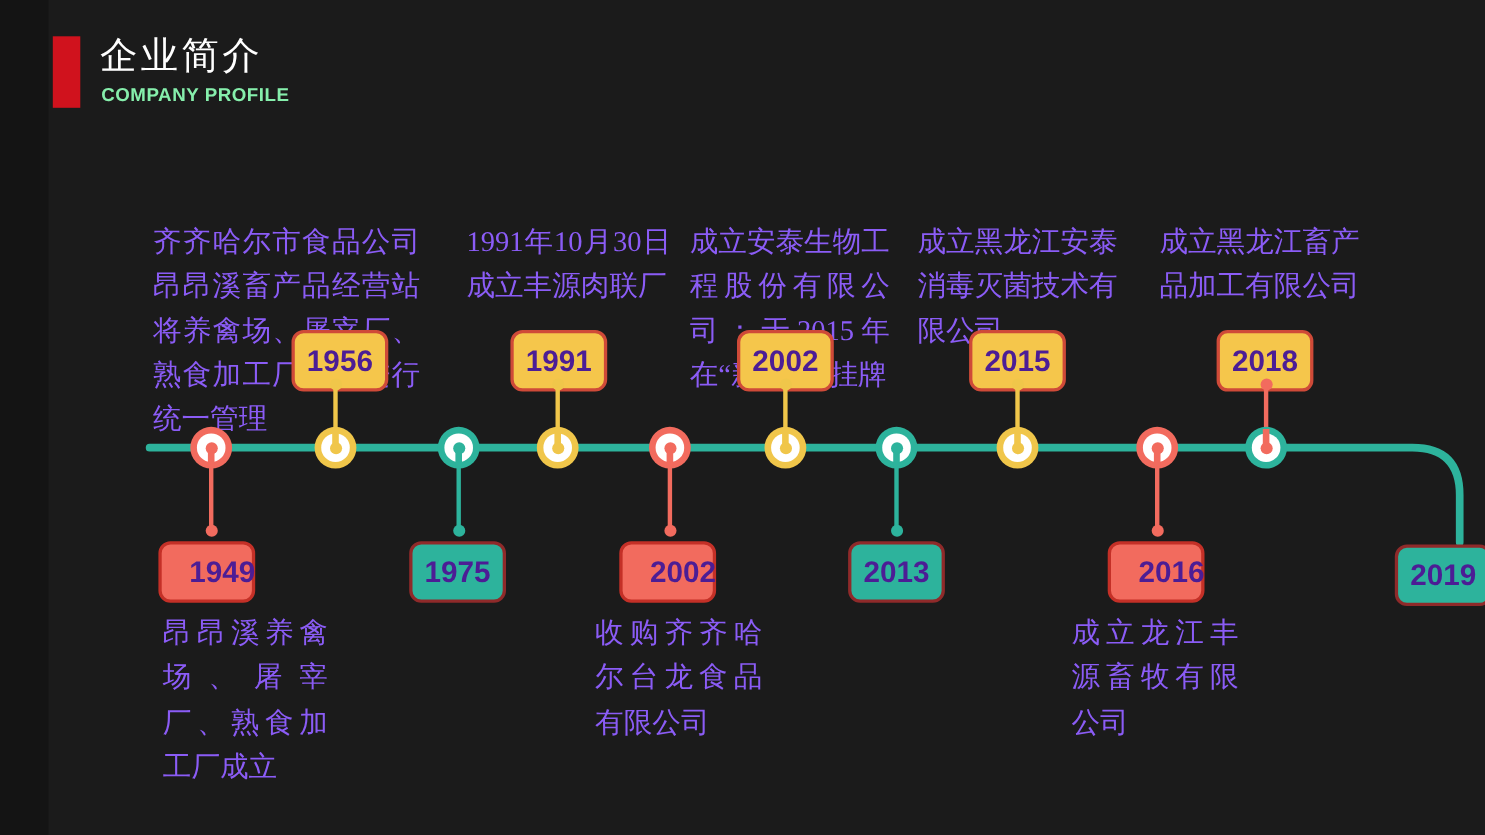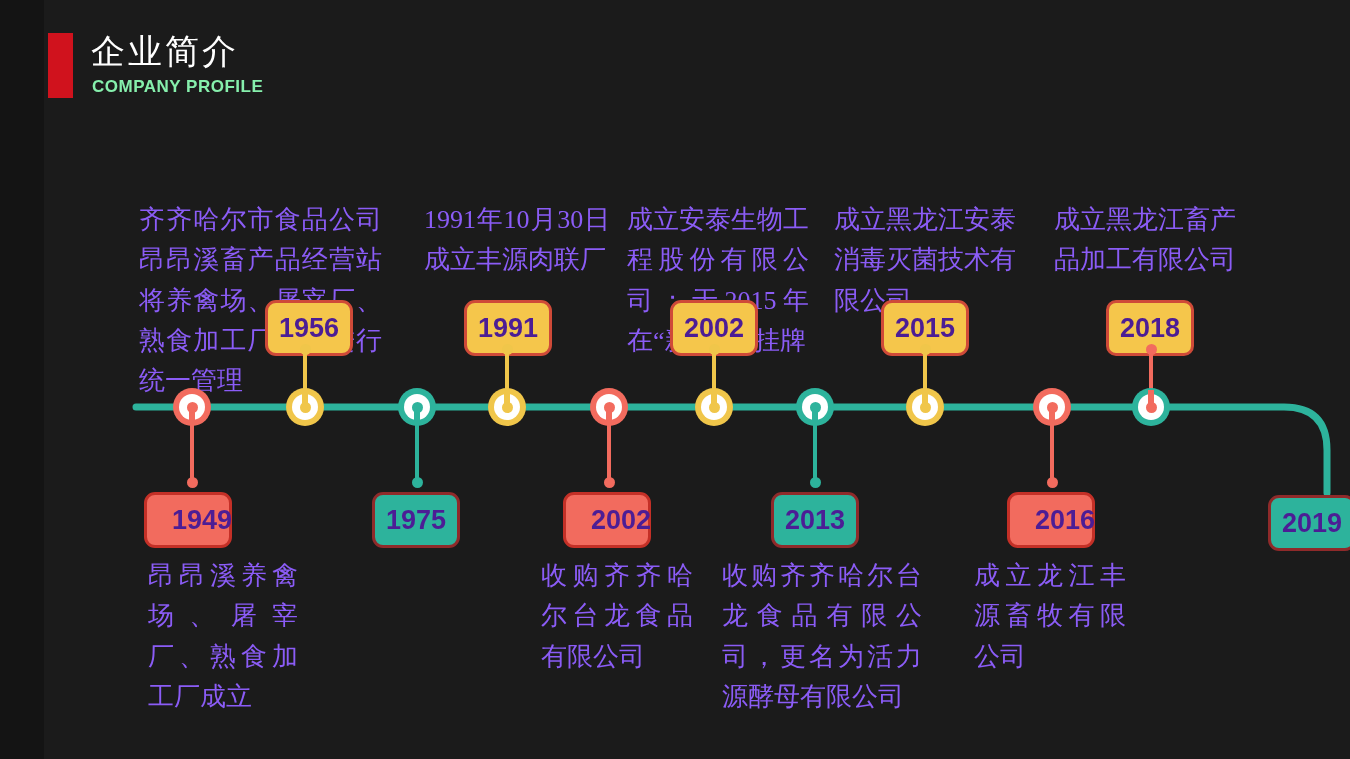--- a/index.html
+++ b/index.html
@@ -87,21 +87,20 @@
   </svg>
 
   <div class="desc row-top ds-1">齐齐哈尔市食品公司昂昂溪畜产品经营站将养禽场、屠宰厂、熟食加工厂整合进行统一管理</div>
   <div class="desc row-top ds-3">1991年10月30日成立丰源肉联厂</div>
   <div class="desc row-top ds-5">成立安泰生物工程股份有限公司；于2015年在“新三板”挂牌</div>
   <div class="desc row-top ds-7">成立黑龙江安泰消毒灭菌技术有限公司</div>
   <div class="desc row-top ds-9">成立黑龙江畜产品加工有限公司</div>
 
   <div class="desc row-bottom ds-0">昂昂溪养禽场、屠宰厂、熟食加工厂成立</div>
   <div class="desc row-bottom ds-4">收购齐齐哈尔台龙食品有限公司</div>
-  <div class="desc row-bottom ds-6">收购齐齐哈尔台龙食品有限公司，更名为活力源酵母有限公司</div>
   <div class="desc row-bottom ds-8">成立龙江丰源畜牧有限公司</div>
 
   <div class="badge row-bottom b-red bd-0">
       <span>1949</span>
     </div>
   <div class="badge row-top b-yellow bd-1">
       <span>1956</span>
     </div>
   <div class="badge row-bottom b-teal bd-2">
       <span>1975</span>

